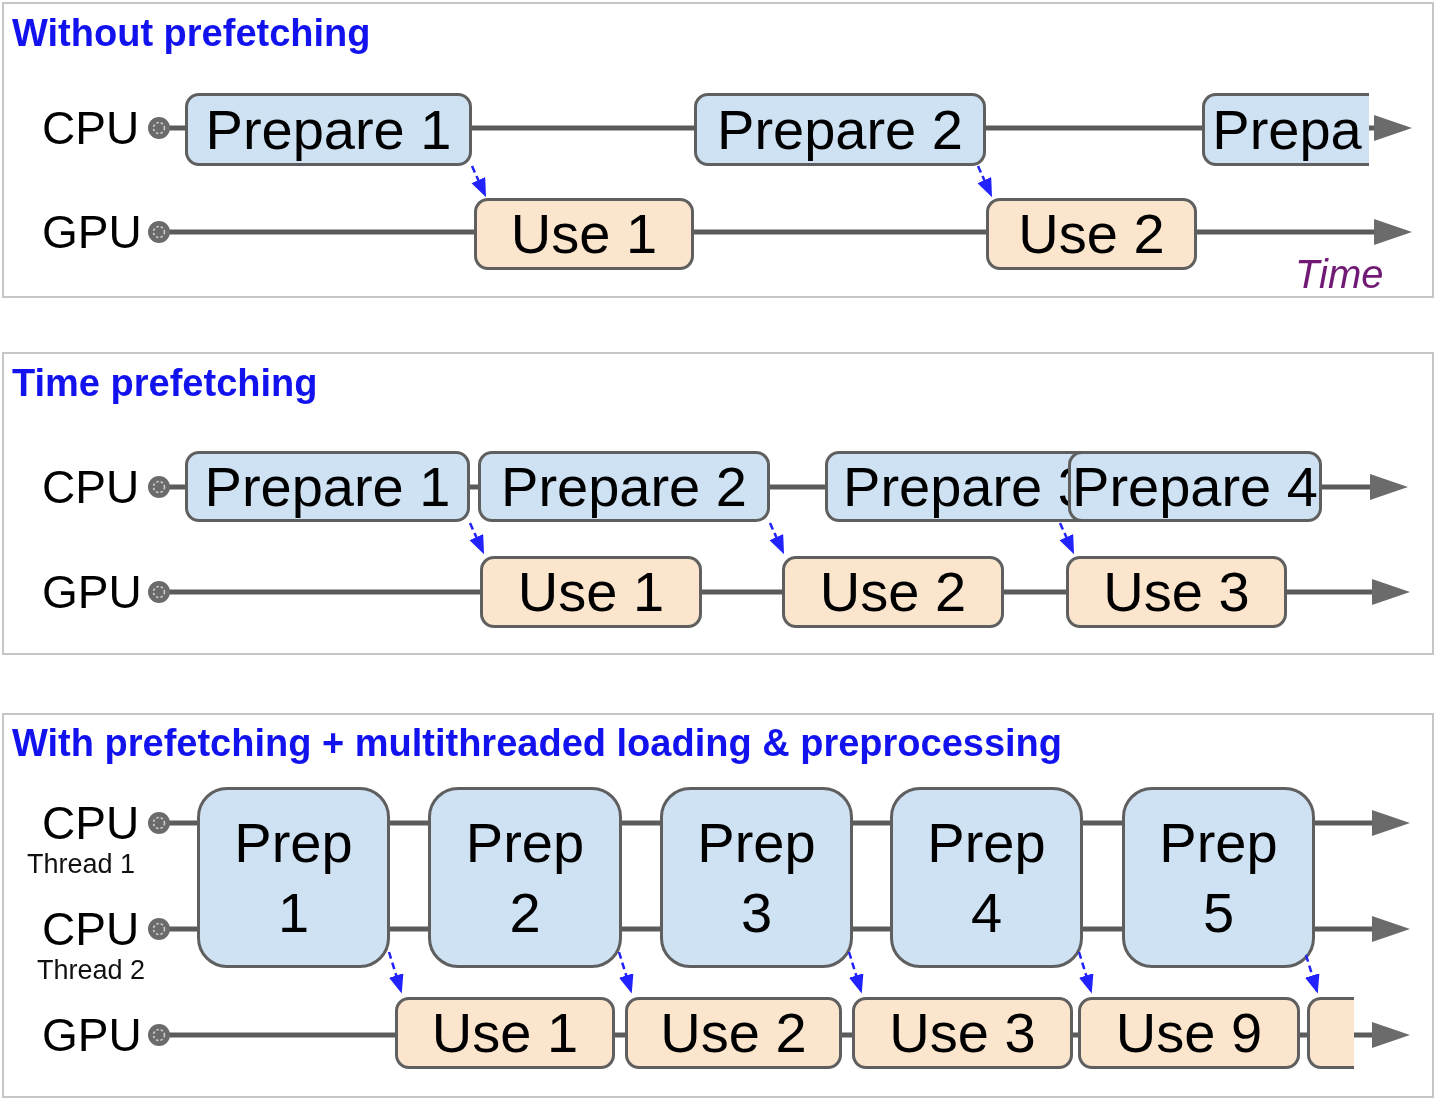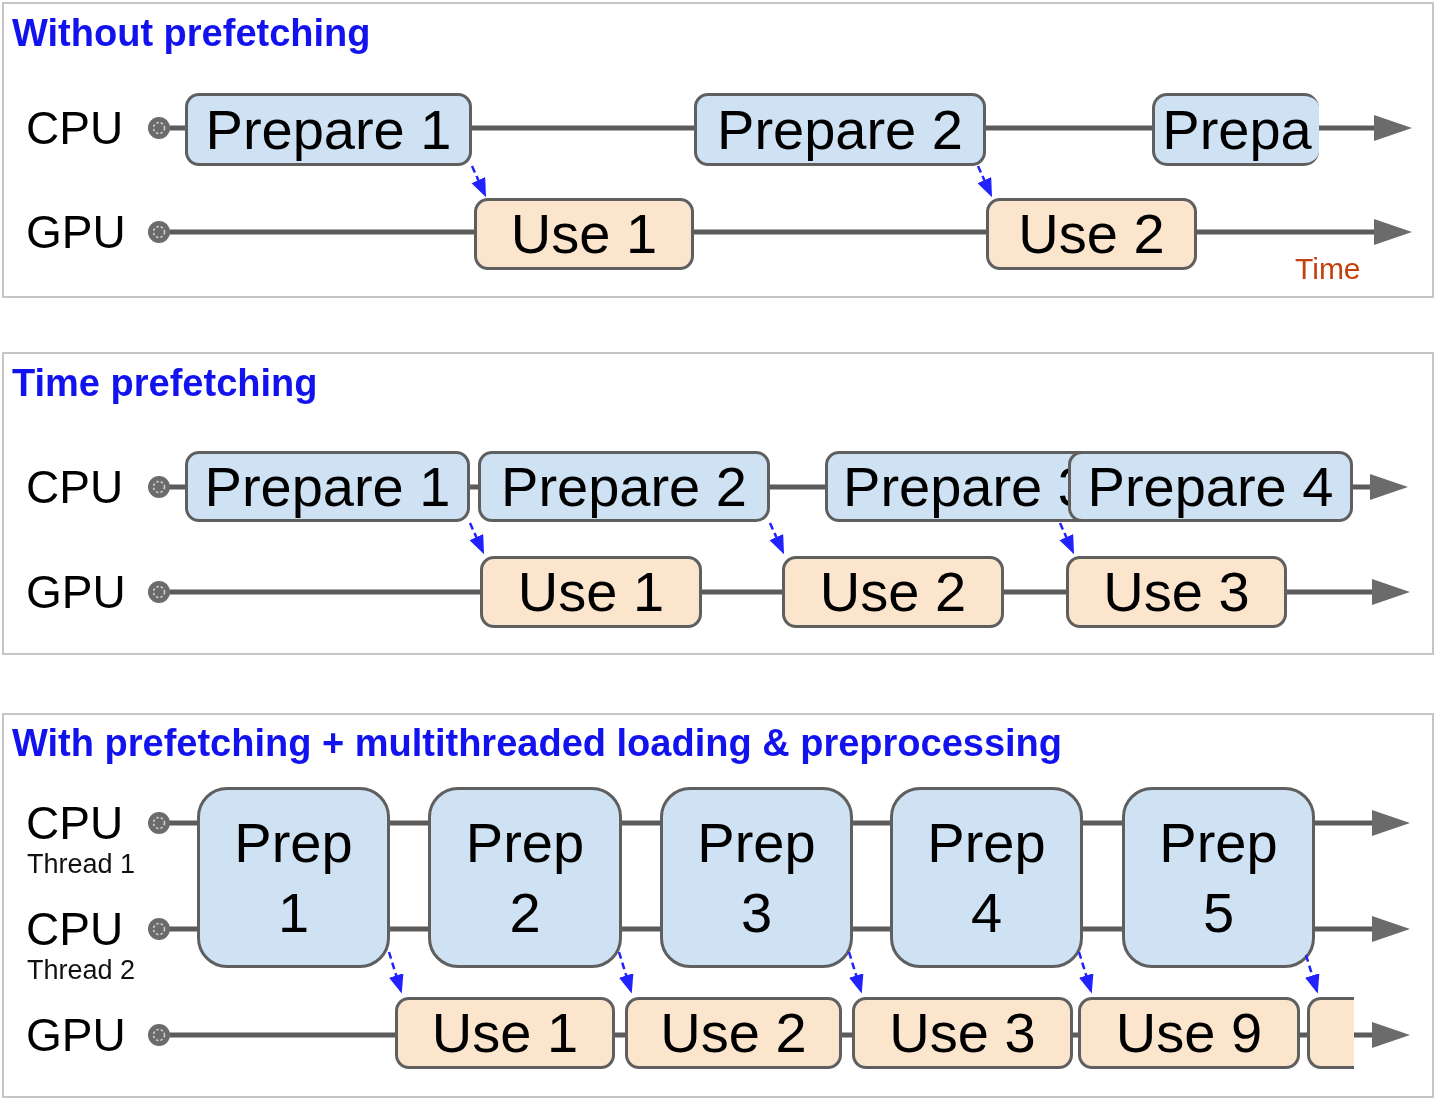--- a/index.html
+++ b/index.html
@@ -3,32 +3,32 @@
 <meta charset="utf-8">
 <style>
   html,body{margin:0;padding:0;background:#ffffff;}
   body{width:1440px;height:1101px;position:relative;overflow:hidden;
        font-family:"Liberation Sans",sans-serif;color:#000;}
   .panel{position:absolute;left:2px;width:1432px;border:2px solid #c6c6c6;
          background:#ffffff;box-sizing:border-box;z-index:0;}
   .panel-title{position:absolute;font-size:38px;font-weight:bold;color:#1212ee;
                white-space:nowrap;z-index:2;}
   .row-label{position:absolute;font-size:46px;line-height:1.1;color:#000;
-             white-space:nowrap;z-index:2;}
+             white-space:nowrap;z-index:2;margin-left:16px;}
   .sub-label{position:absolute;font-size:27px;line-height:1.1;color:#111;
              white-space:nowrap;z-index:2;}
   .box{position:absolute;box-sizing:border-box;border:3px solid #5f5f5f;
        border-radius:14px;display:flex;align-items:center;justify-content:center;
        font-size:56px;line-height:1.25;text-align:center;z-index:2;
        white-space:nowrap;overflow:hidden;}
   .box.prepare{background:#cfe2f3;}
   .box.use{background:#fce5cd;}
   .box.clipped{border-right:none;border-radius:14px 0 0 14px;}
   .box.tall{border-radius:30px;flex-direction:column;}
-  .time-label{position:absolute;font-size:30px;color:#c2410c;z-index:2;white-space:nowrap;}
+  .time-label{position:absolute;font-size:40px;color:#701a75;z-index:2;white-space:nowrap;font-style:italic;}
   svg.layer{position:absolute;left:0;top:0;pointer-events:none;}
   #gray-layer{z-index:1;}
   #arrow-layer{z-index:3;}
 </style>
 </head>
 <body>
 
 <div class="panel" style="top:2px;height:296px;"></div>
 <div class="panel" style="top:352px;height:303px;"></div>
 <div class="panel" style="top:713px;height:385px;"></div>
@@ -65,41 +65,41 @@
   <polygon points="1372,810 1410,823 1372,836" fill="#6b6b6b"></polygon>
   <polygon points="1372,916 1410,929 1372,942" fill="#6b6b6b"></polygon>
   <polygon points="1372,1022 1410,1035 1372,1048" fill="#6b6b6b"></polygon>
 </svg>
 
 <div class="panel-title" style="left:12px;top:12px;">Without prefetching</div>
 <div class="row-label" style="left:26px;top:103px;">CPU</div>
 <div class="row-label" style="left:26px;top:207px;">GPU</div>
 <div class="box prepare" style="left:185px;top:93px;width:287px;height:73px;">Prepare 1</div>
 <div class="box prepare" style="left:694px;top:93px;width:292px;height:73px;">Prepare 2</div>
-<div class="box prepare clipped" style="left:1152px;top:93px;width:167px;height:73px;border-radius:15px;">Prepa</div>
+<div class="box prepare clipped" style="left:1202px;top:93px;width:167px;height:73px;">Prepa</div>
 <div class="box use" style="left:474px;top:198px;width:220px;height:72px;">Use 1</div>
 <div class="box use" style="left:986px;top:198px;width:211px;height:72px;">Use 2</div>
 <div class="time-label" style="left:1295px;top:252px;">Time</div>
 
 <div class="panel-title" style="left:12px;top:362px;">Time prefetching</div>
 <div class="row-label" style="left:26px;top:462px;">CPU</div>
 <div class="row-label" style="left:26px;top:567px;">GPU</div>
 <div class="box prepare" style="left:185px;top:451px;width:285px;height:71px;">Prepare 1</div>
 <div class="box prepare" style="left:478px;top:451px;width:292px;height:71px;">Prepare 2</div>
 <div class="box prepare" style="left:778px;top:451px;width:282px;height:71px;margin-left:47px;">Prepare 3</div>
-<div class="box prepare" style="left:1068px;top:451px;width:285px;height:71px;">Prepare 4</div>
+<div class="box prepare" style="left:1068px;top:451px;width:254px;height:71px;">Prepare 4</div>
 <div class="box use" style="left:480px;top:556px;width:222px;height:72px;">Use 1</div>
 <div class="box use" style="left:782px;top:556px;width:222px;height:72px;">Use 2</div>
 <div class="box use" style="left:1066px;top:556px;width:221px;height:72px;">Use 3</div>
 
 <div class="panel-title" style="left:12px;top:722px;">With prefetching + multithreaded loading &amp; preprocessing</div>
 <div class="row-label" style="left:26px;top:798px;">CPU</div>
 <div class="sub-label" style="left:27px;top:850px;">Thread 1</div>
 <div class="row-label" style="left:26px;top:904px;">CPU</div>
-<div class="sub-label" style="left:27px;top:956px;">Thread 2</div>
+<div class="sub-label" style="left:37px;top:956px;">Thread 2</div>
 <div class="row-label" style="left:26px;top:1010px;">GPU</div>
 
 <div class="box prepare tall" style="left:197px;top:787px;width:193px;height:181px;">
   <span>Prep</span>
   <span>1</span>
 </div>
 <div class="box prepare tall" style="left:428px;top:787px;width:194px;height:181px;">
   <span>Prep</span>
   <span>2</span>
 </div>

